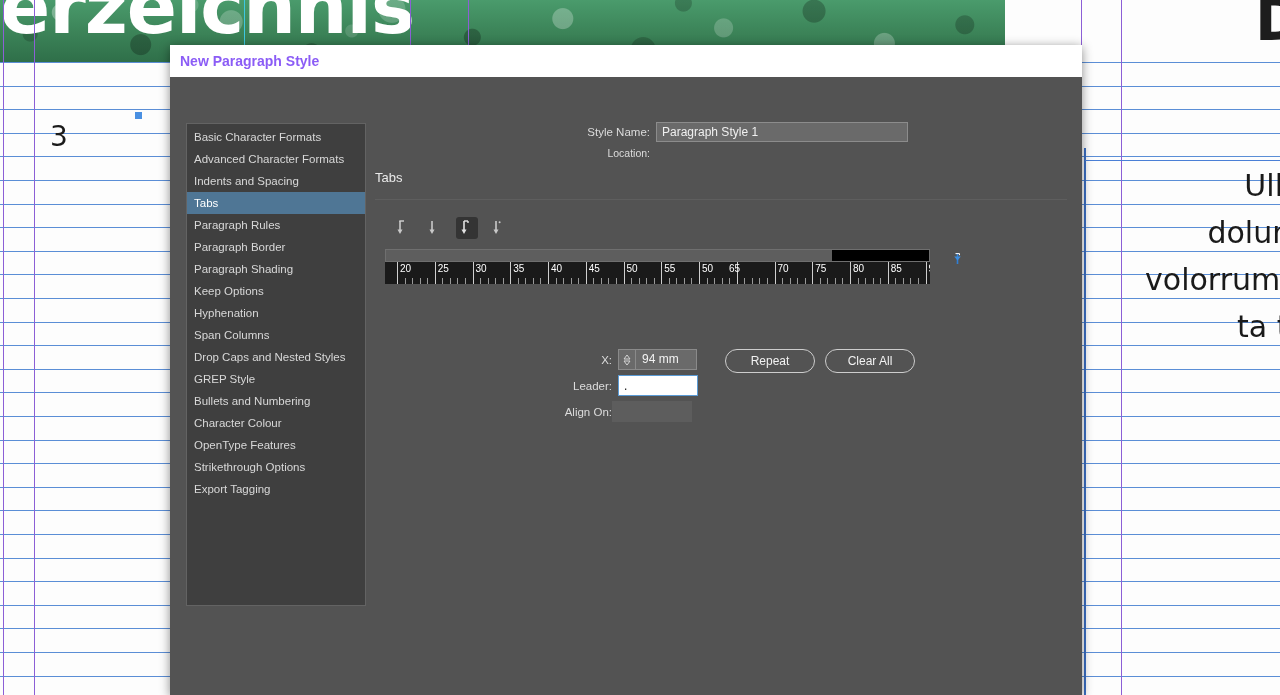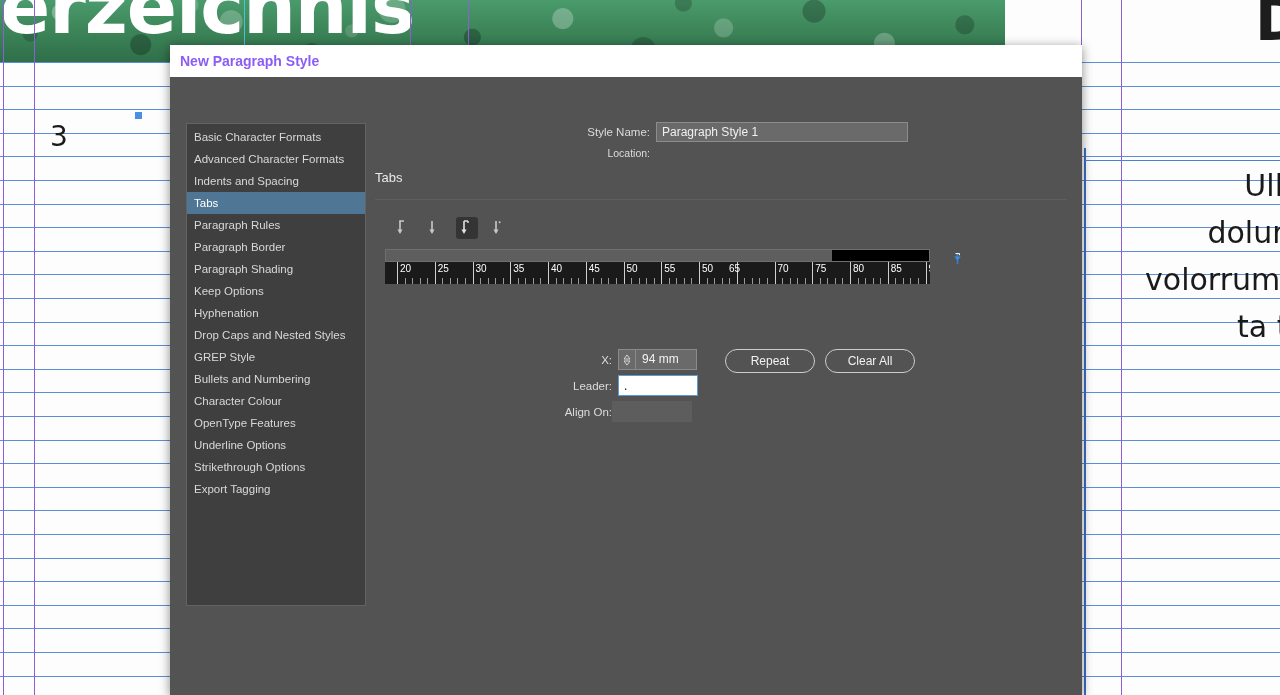--- a/index.html
+++ b/index.html
@@ -417,26 +417,26 @@
     <div id="style-nav">
         <div class="nav-item">Basic Character Formats</div>
         <div class="nav-item">Advanced Character Formats</div>
         <div class="nav-item">Indents and Spacing</div>
         <div class="nav-item selected">Tabs</div>
         <div class="nav-item">Paragraph Rules</div>
         <div class="nav-item">Paragraph Border</div>
         <div class="nav-item">Paragraph Shading</div>
         <div class="nav-item">Keep Options</div>
         <div class="nav-item">Hyphenation</div>
+        <div class="nav-item">Span Columns</div>
         <div class="nav-item">Drop Caps and Nested Styles</div>
         <div class="nav-item">GREP Style</div>
         <div class="nav-item">Bullets and Numbering</div>
         <div class="nav-item">Character Colour</div>
         <div class="nav-item">OpenType Features</div>
-        <div class="nav-item">Underline Options</div>
         <div class="nav-item">Strikethrough Options</div>
         <div class="nav-item">Export Tagging</div>
       </div>
 
     <div id="style-name-row">
       <span class="field-label" id="style-name-label">Style Name:</span>
       <input id="style-name-input" type="text" value="Paragraph Style 1" style="">
     </div>
 
     <div id="location-row">

